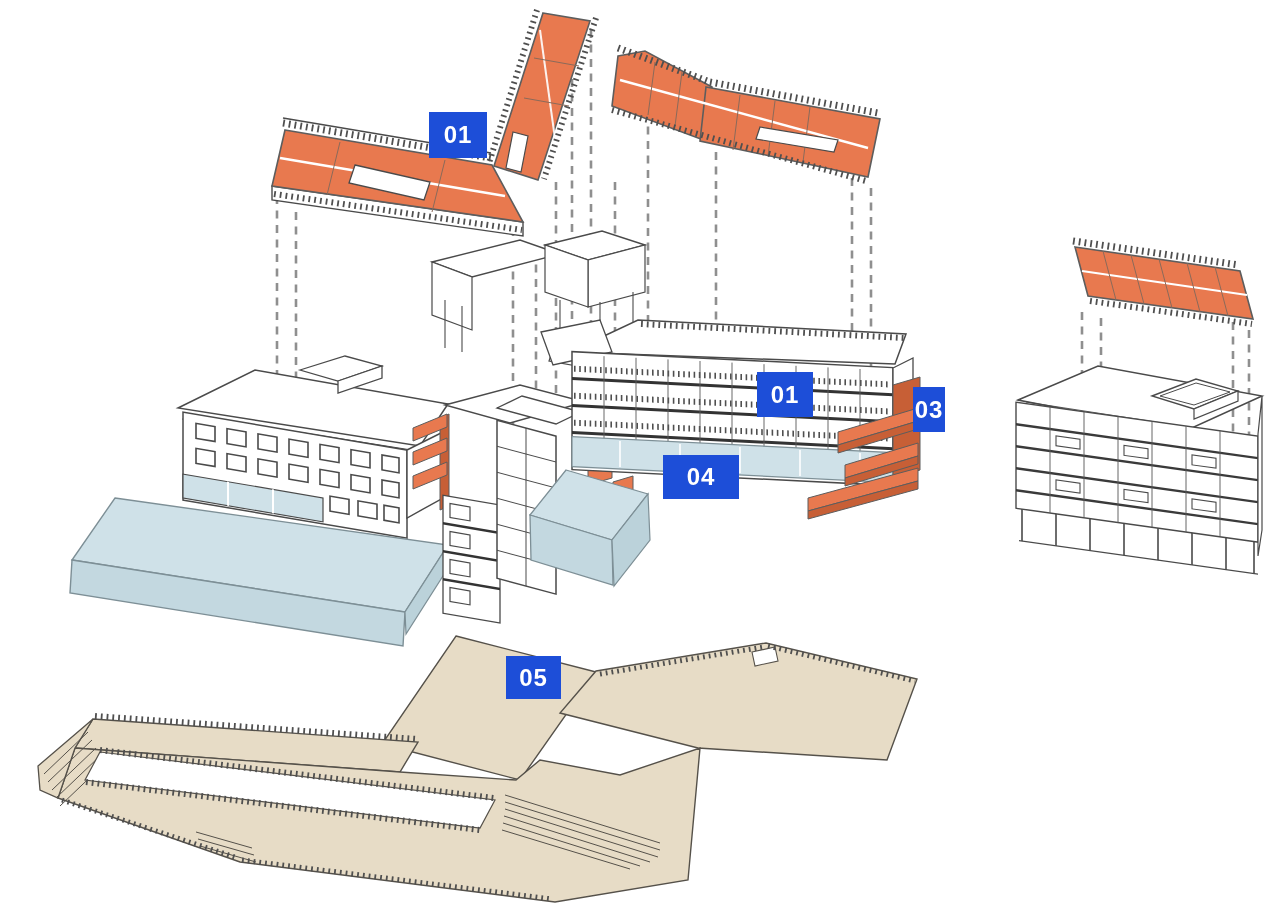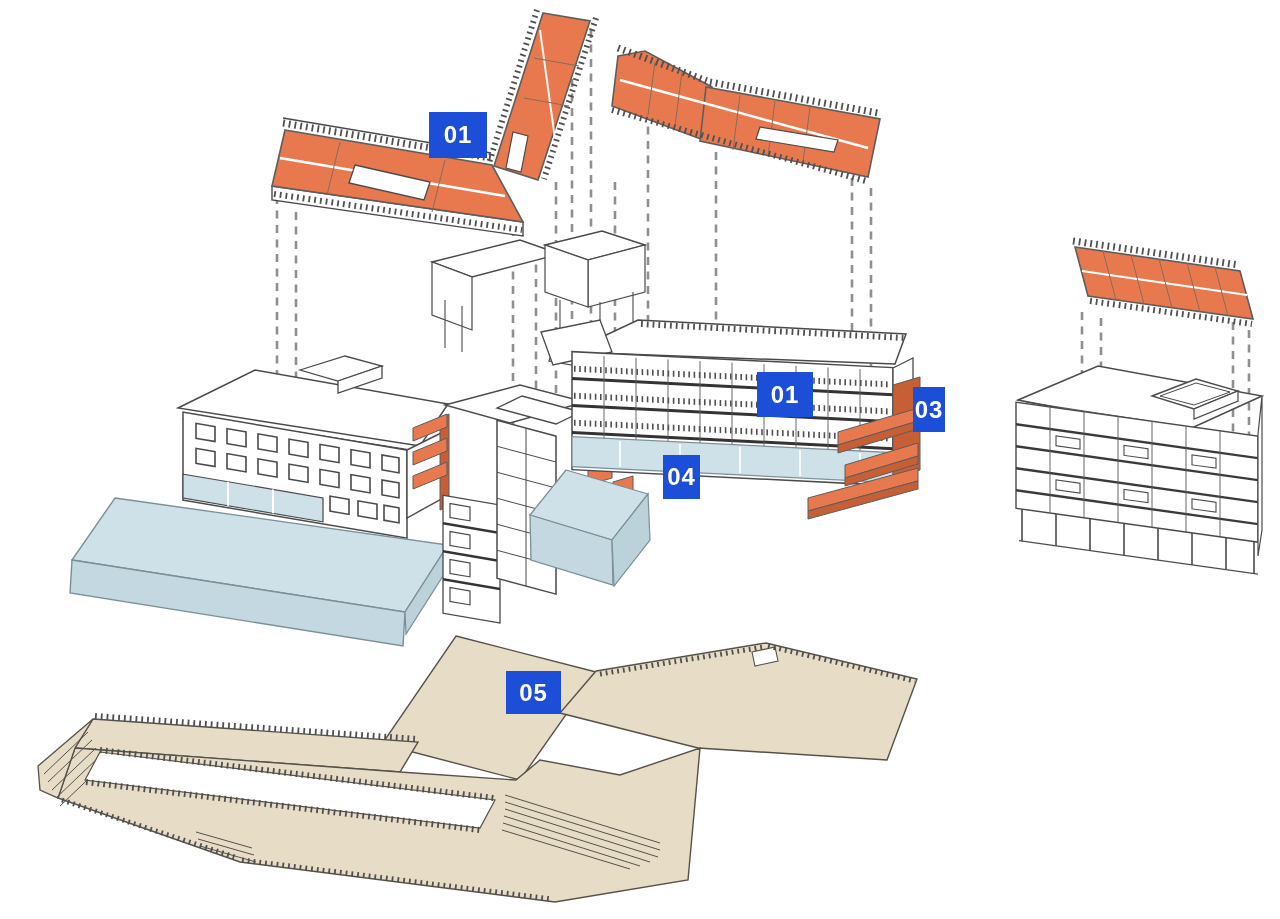--- a/index.html
+++ b/index.html
@@ -338,16 +338,16 @@
     <line x1="600" y1="674" x2="764" y2="647" stroke="#4f4f4f" stroke-width="5" stroke-dasharray="1.8 4"></line>
     <line x1="62" y1="800" x2="238" y2="858" stroke="#4f4f4f" stroke-width="5" stroke-dasharray="1.8 4"></line>
     <line x1="242" y1="860" x2="552" y2="899" stroke="#4f4f4f" stroke-width="5" stroke-dasharray="1.8 4"></line>
   </g>
 
 </svg>
 
   <div class="callout" style="left:429px;top:112px;width:58px;height:46px;">01</div>
   <div class="callout" style="left:757px;top:372px;width:56px;height:45px;">01</div>
   <div class="callout" style="left:913px;top:387px;width:32px;height:45px;">03</div>
-  <div class="callout" style="left:663px;top:455px;width:37px;height:44px;">04</div>
-  <div class="callout" style="left:506px;top:671px;width:55px;height:43px;">05</div>
+  <div class="callout" style="left:663px;top:455px;width:76px;height:44px;">04</div>
+  <div class="callout" style="left:506px;top:656px;width:55px;height:43px;">05</div>
 
 </div>
 
 </body></html>

